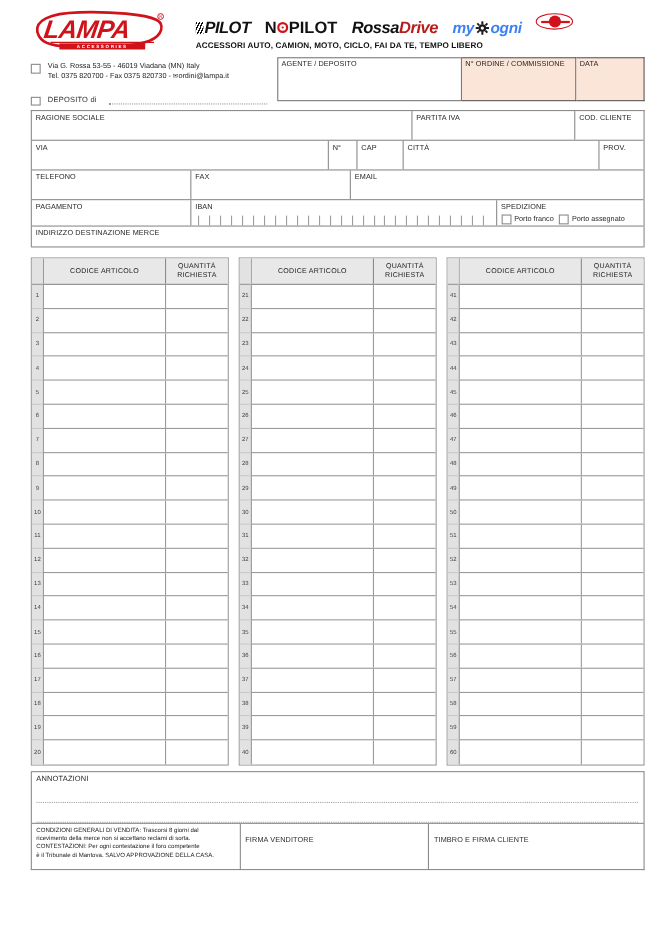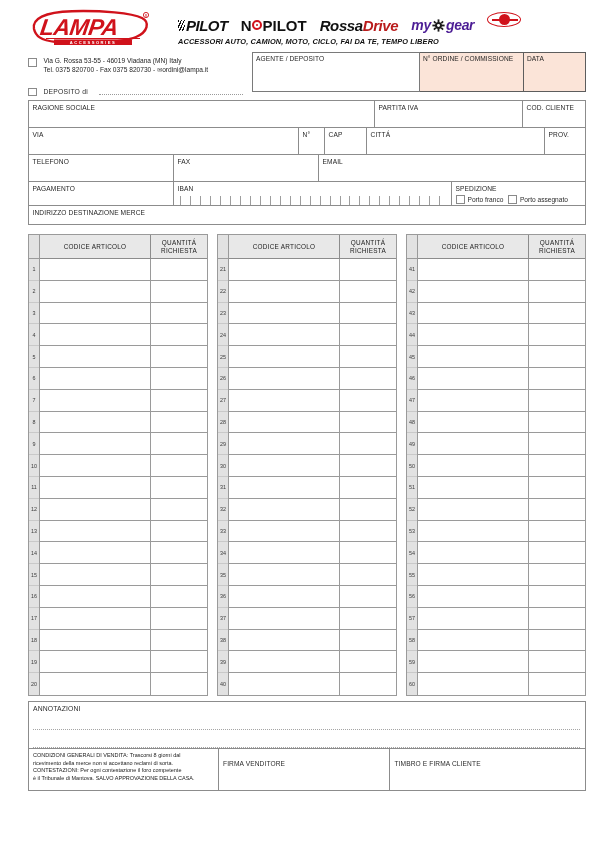--- a/index.html
+++ b/index.html
@@ -22,27 +22,27 @@
   .b-pilot { font-size: 15px; font-style: italic; color: #111; letter-spacing: -0.5px; display: flex; align-items: center; }
   .b-pilot .hash { display: inline-block; width: 7px; height: 11px;
     background: repeating-linear-gradient(115deg,#111 0 1.2px,transparent 1.2px 2.6px);
     margin-right: 1px; }
   .b-nord { font-size: 15px; color: #111; letter-spacing: 0px; display: flex; align-items: center; font-weight: bold; }
   .b-nord .target { width: 10px; height: 10px; border-radius: 50%; border: 2px solid #d0121b; position: relative; display: inline-block; margin: 0 0.5px; }
   .b-nord .target::after { content:""; position: absolute; left: 2px; top: 2px; width: 2px; height: 2px; background: #d0121b; border-radius: 50%; }
   .b-snow { font-size: 15px; font-style: italic; font-weight: bold; letter-spacing: -0.4px; }
   .b-snow .s1 { color: #111; }
   .b-snow .s2 { color: #b91c1c; }
-  .b-mygear { font-size: 14px; font-weight: bold; color: #4c1d95; display: flex; align-items: center; font-style: italic; }
+  .b-mygear { font-size: 14px; font-weight: bold; color: #3b82f6; display: flex; align-items: center; font-style: italic; }
   .b-mygear .gear { width: 13px; height: 13px; margin: 0 1px; position: relative; }
   .b-oval { width: 34px; height: 15px; border: 1.6px solid #d0121b; border-radius: 50%; position: relative;
     display:flex; align-items:center; justify-content:center; }
   .b-oval .dot { width: 11px; height: 11px; background: #d0121b; border-radius: 50%; }
   .b-oval .bar { position: absolute; left: 4px; top: 6.2px; width: 26px; height: 2.4px; background: #d0121b; }
-  .tagline { font-size: 7.4px; font-weight: bold; color: #111; letter-spacing: 0.12px; margin-top: 7px; font-style: italic; }
+  .tagline { font-size: 7.4px; font-weight: bold; color: #111; letter-spacing: 0.12px; margin-top: 7px; }
 
   
   .sheet { position: relative; margin: 0 14px 0 28px; }
   .subhead { display: flex; align-items: flex-start; height: 48px; }
   .addr { width: 215px; flex: 0 0 auto; padding-top: 4px; }
   .addr-line { display: flex; align-items: flex-start; gap: 7px; }
   .cbx { width: 8.5px; height: 8.5px; border: 1px solid #8a8a8a; background: #fff; flex: 0 0 auto; margin-top: 2px; }
   .addr-text { font-size: 6.6px; line-height: 9.4px; color: #1e1e1e; }
   .addr-text .mailico { font-size: 6px; }
   .addr-dep { display: flex; align-items: center; gap: 7px; margin-top: 10px; }
@@ -161,21 +161,21 @@
                   <rect x="15" y="8.6" width="4.4" height="2.8"></rect>
                   <rect x="2.4" y="3.6" width="3.8" height="2.6" transform="rotate(45 4.3 4.9)"></rect>
                   <rect x="13.8" y="13.8" width="3.8" height="2.6" transform="rotate(45 15.7 15.1)"></rect>
                   <rect x="13.8" y="3.6" width="3.8" height="2.6" transform="rotate(-45 15.7 4.9)"></rect>
                   <rect x="2.4" y="13.8" width="3.8" height="2.6" transform="rotate(-45 4.3 15.1)"></rect>
                 </g>
               </g>
               <circle cx="10" cy="10" r="2.3" fill="#ffffff"></circle>
             </svg>
           </span>
-          <span>gear</span>
+          <span>ogni</span>
         </div>
 
         <div class="b-oval">
           <span class="bar"></span>
           <span class="dot"></span>
         </div>
       </div>
 
       <div class="tagline">ACCESSORI AUTO, CAMION, MOTO, CICLO, FAI DA TE, TEMPO LIBERO</div>
     </div>

